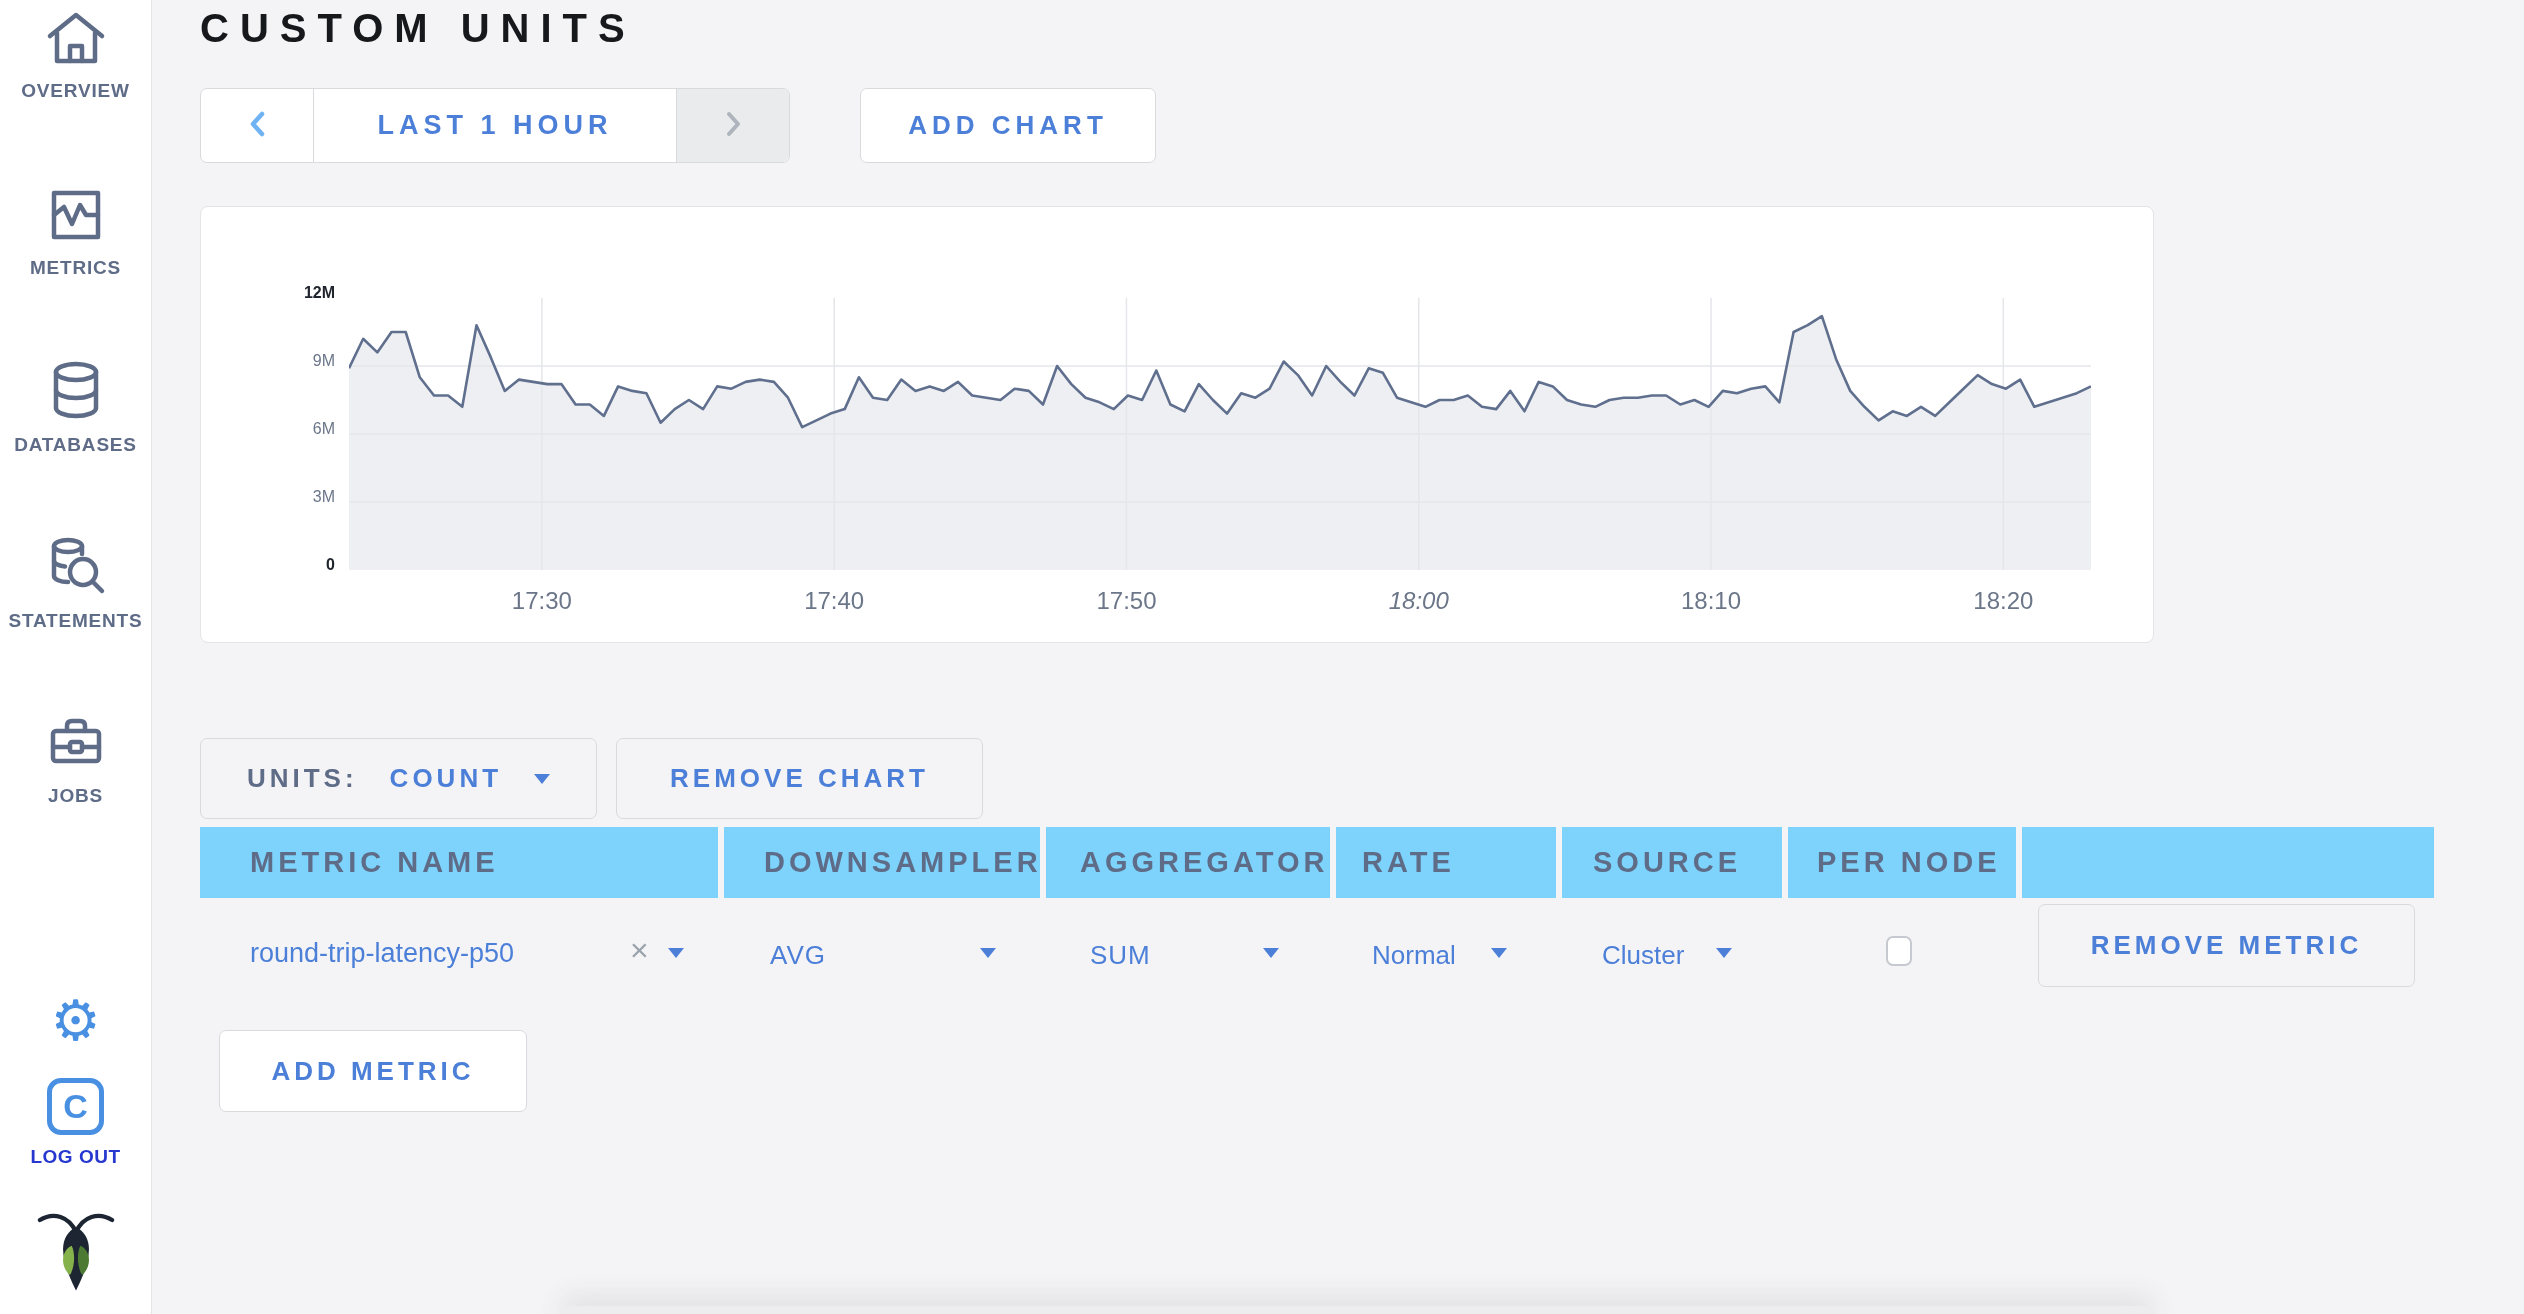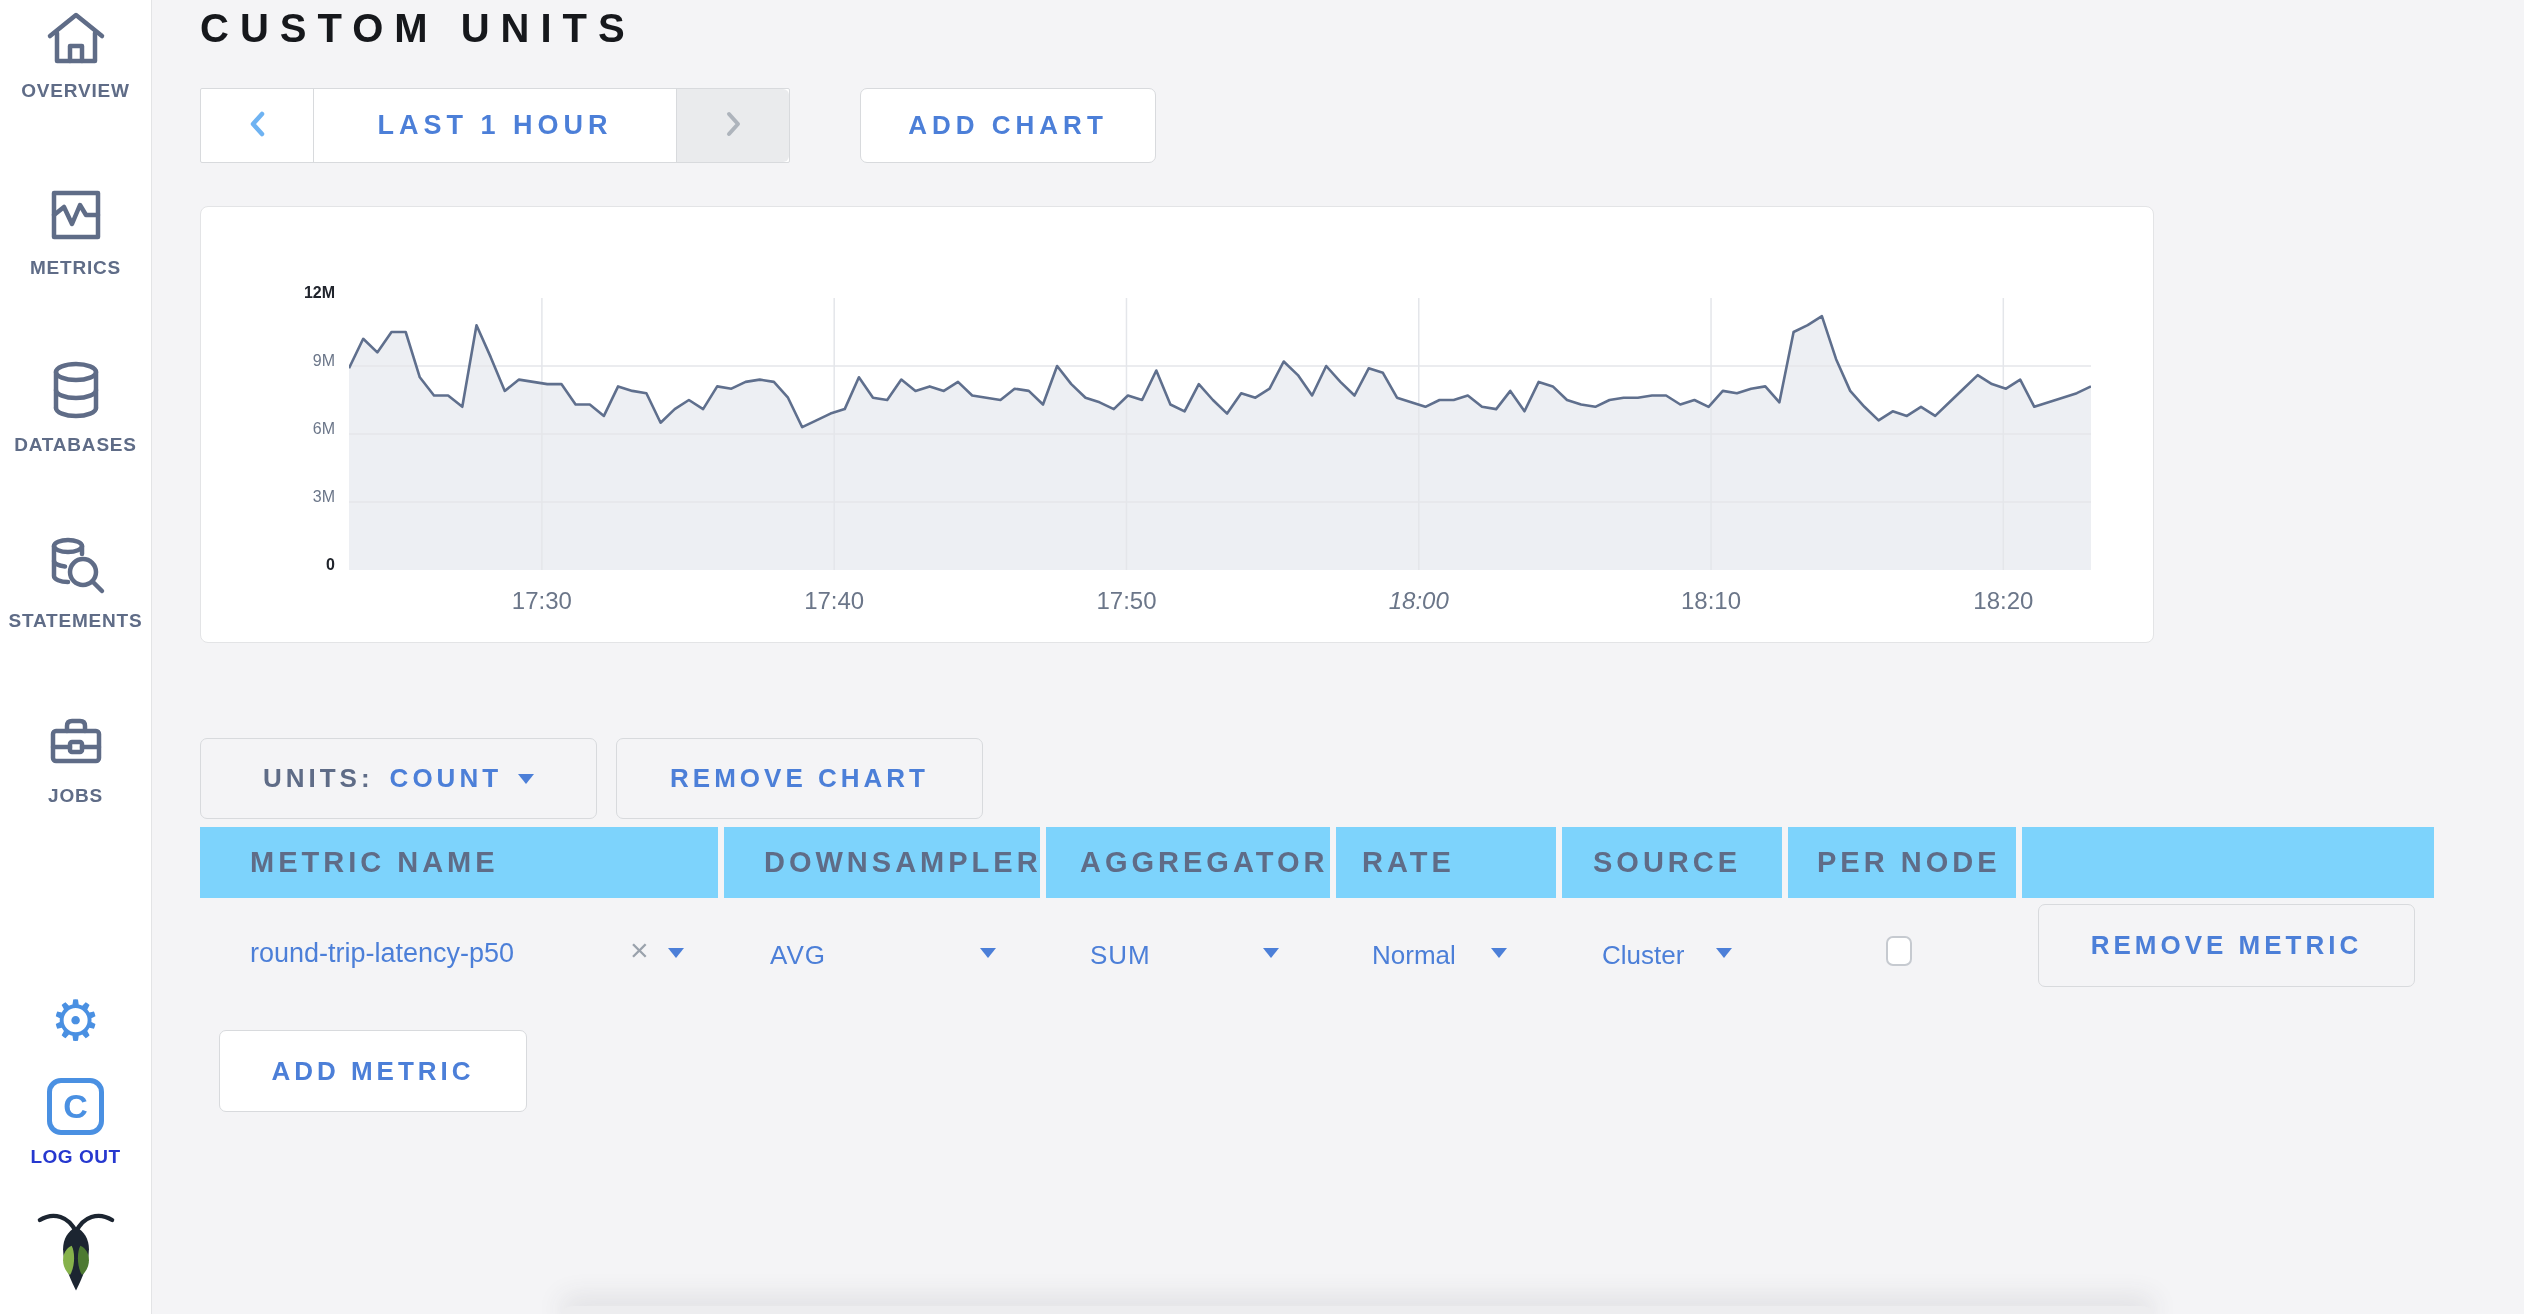--- a/index.html
+++ b/index.html
@@ -27,42 +27,42 @@
   .c-logo{position:absolute;left:47px;width:47px;height:47px;border:5px solid var(--logo-blue);
     border-radius:14px;display:flex;align-items:center;justify-content:center;
     font-size:34px;font-weight:800;color:var(--logo-blue);cursor:pointer;}
   .logout{position:absolute;left:0;width:151px;text-align:center;font-size:19px;font-weight:800;
     color:var(--logout-blue);letter-spacing:.5px;cursor:pointer;}
   .bug{position:absolute;left:33px;cursor:pointer;}
   
   .page-title{position:absolute;left:200px;top:6px;font-size:40px;font-weight:800;
     letter-spacing:11px;color:#16181c;}
   .time-widget{position:absolute;left:200px;top:88px;width:590px;height:75px;background:#fff;
-    border:1px solid var(--border);border-radius:2px;display:flex;box-sizing:border-box;}
+    border:1px solid var(--border);border-radius:7px;display:flex;box-sizing:border-box;}
   .tw-prev{width:112px;display:flex;align-items:center;justify-content:center;
     border-right:1px solid var(--border);cursor:pointer;}
   .tw-label{flex:1;display:flex;align-items:center;justify-content:center;
     color:var(--accent-blue);font-size:27px;font-weight:700;letter-spacing:5px;cursor:pointer;}
   .tw-next{width:112px;display:flex;align-items:center;justify-content:center;
     background:#eaebed;border-left:1px solid var(--border);border-radius:0 6px 6px 0;cursor:pointer;}
   .btn{position:absolute;box-sizing:border-box;border:1px solid var(--border);border-radius:7px;
     display:flex;align-items:center;justify-content:center;cursor:pointer;
     color:var(--accent-blue);font-size:26px;font-weight:700;letter-spacing:5px;}
   .btn.white{background:#fff;}
   .add-chart{left:860px;top:88px;width:296px;height:75px;}
   
   .chart-card{position:absolute;left:200px;top:206px;width:1952px;height:435px;background:#fff;
     border:1px solid var(--card-border);border-radius:8px;}
   .plot{position:absolute;left:148px;top:91px;width:1742px;height:272px;}
   .ylabel{position:absolute;left:0;width:134px;text-align:right;font-size:16px;
     color:#6b7689;}
   .ylabel.dark{color:#20242c;font-weight:700;}
   .xlabel{position:absolute;top:380px;width:120px;text-align:center;font-size:24px;color:#6b7689;}
   
-  .units-btn{left:200px;top:738px;width:397px;height:81px;letter-spacing:4px;gap:16px;}
+  .units-btn{left:200px;top:738px;width:397px;height:81px;letter-spacing:4px;gap:32px;}
   .units-prefix{color:var(--slate);font-weight:700;}
   .remove-chart{left:616px;top:738px;width:367px;height:81px;letter-spacing:4px;}
   .caret{width:0;height:0;border-left:8px solid transparent;border-right:8px solid transparent;
     border-top:10px solid var(--accent-blue);display:inline-block;}
   
   .th{position:absolute;top:827px;height:71px;background:#7dd3fc;display:flex;align-items:center;
     box-sizing:border-box;font-size:29px;font-weight:700;letter-spacing:4px;color:var(--slate);}
   .th.c1{left:200px;width:518px;padding-left:50px;}
   .th.c2{left:724px;width:316px;padding-left:40px;}
   .th.c3{left:1046px;width:284px;padding-left:34px;}

